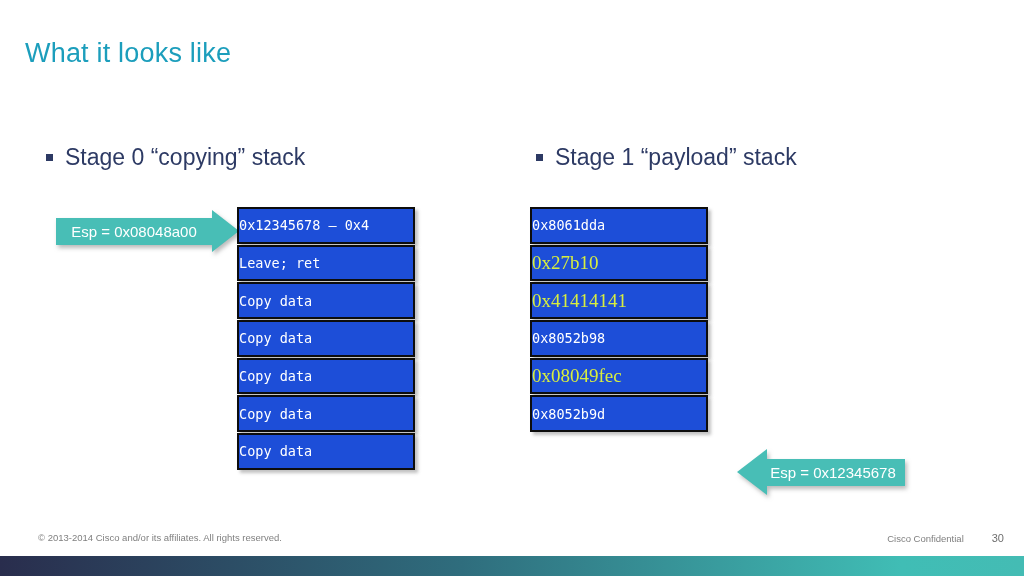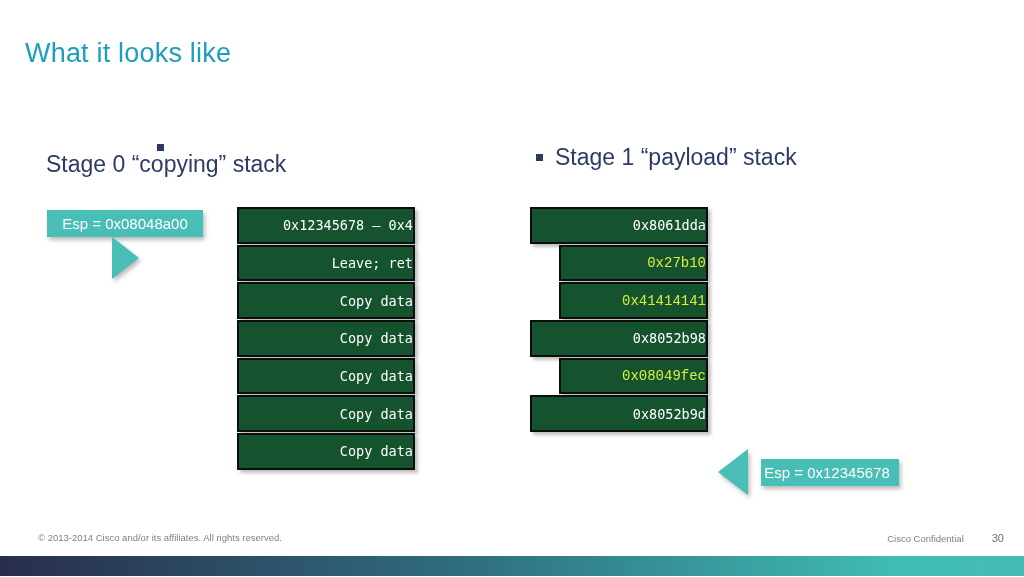--- a/index.html
+++ b/index.html
@@ -26,21 +26,21 @@
   }
 
   .bullet-row {
     position: absolute;
     top: 144px;
     display: flex;
     align-items: center;
     font-size: 23px;
     color: #2d3a64;
   }
-  .bullet-row.left  { left: 46px; flex-direction: column; }
+  .bullet-row.left  { left: 46px; }
   .bullet-row.right { left: 536px; }
   .bullet-square {
     width: 7px; height: 7px;
     background: #2d3a64;
     margin-right: 12px;
     flex: 0 0 auto;
   }
 
   .stack {
     position: absolute;
@@ -48,46 +48,45 @@
     width: 178px;
     display: flex;
     flex-direction: column;
   }
   .stack.left  { left: 237px; }
   .stack.right { left: 530px; }
 
   .cell {
     height: 36.5px;
     margin-bottom: 1.2px;
-    background: #14532d;
+    background: #1d4ed8;
     border: 2px solid #0d0d0d;
     box-shadow: 3px 3px 3px rgba(120,120,120,0.45);
     display: flex;
     align-items: center;
-    justify-content: flex-end;
+    justify-content: flex-start;
     font-family: "DejaVu Sans Mono", monospace;
     font-size: 13.5px;
     color: #ffffff;
     white-space: nowrap;
   }
   .cell.hl {
-    font-family: Liberation Mono, monospace;
-    font-size: 14px;
+    font-family: Liberation Serif, serif;
+    font-size: 19px;
     color: #d8ee3f;
-    margin-left: 29px;
   }
 
   .esp-arrow {
     position: absolute;
     display: flex;
     align-items: center;
     filter: drop-shadow(2px 3px 2px rgba(120,120,120,0.5));
   }
-  .esp-arrow.left-arrow  { left: 47px;  top: 210px; flex-direction: column; }
-  .esp-arrow.right-arrow { left: 718px; top: 449px; gap: 13px; }
+  .esp-arrow.left-arrow  { left: 56px;  top: 210px; }
+  .esp-arrow.right-arrow { left: 737px; top: 449px; }
 
   .esp-body {
     background: #48beb6;
     color: #ffffff;
     font-size: 15px;
     height: 27px;
     display: flex;
     align-items: center;
     justify-content: center;
     white-space: nowrap;

